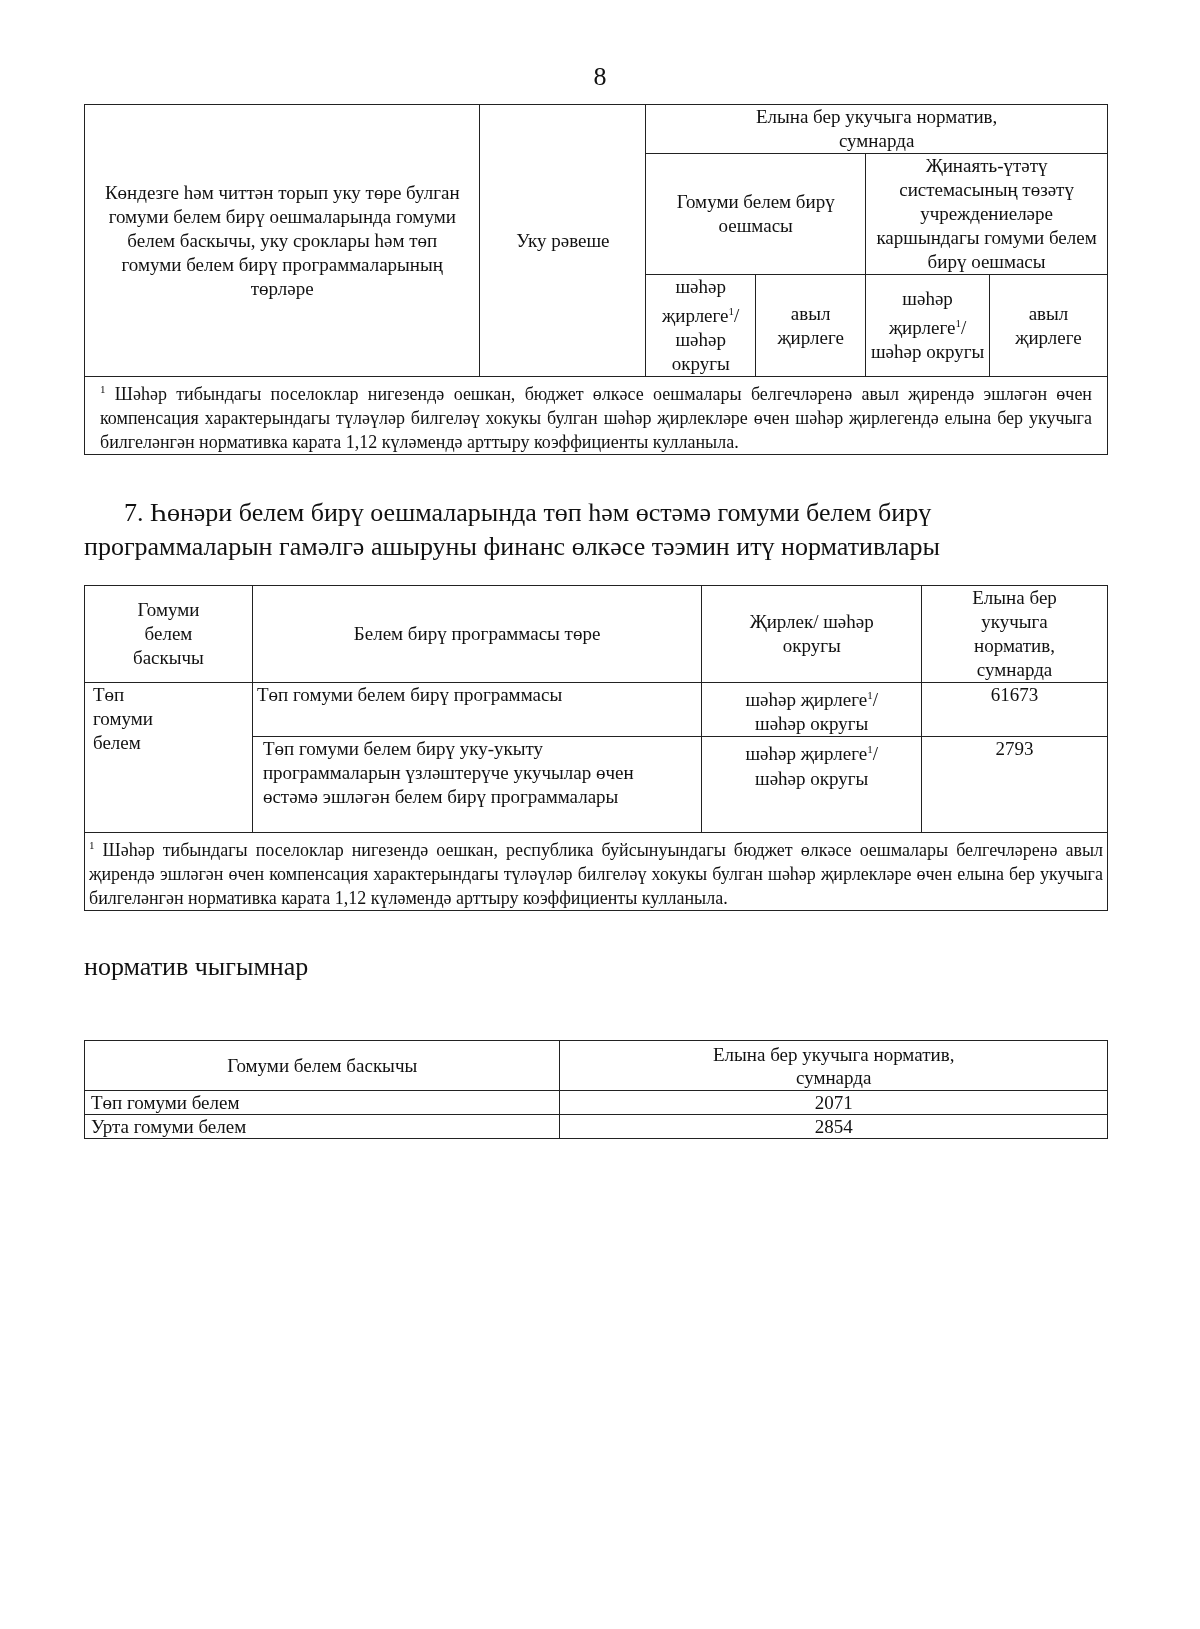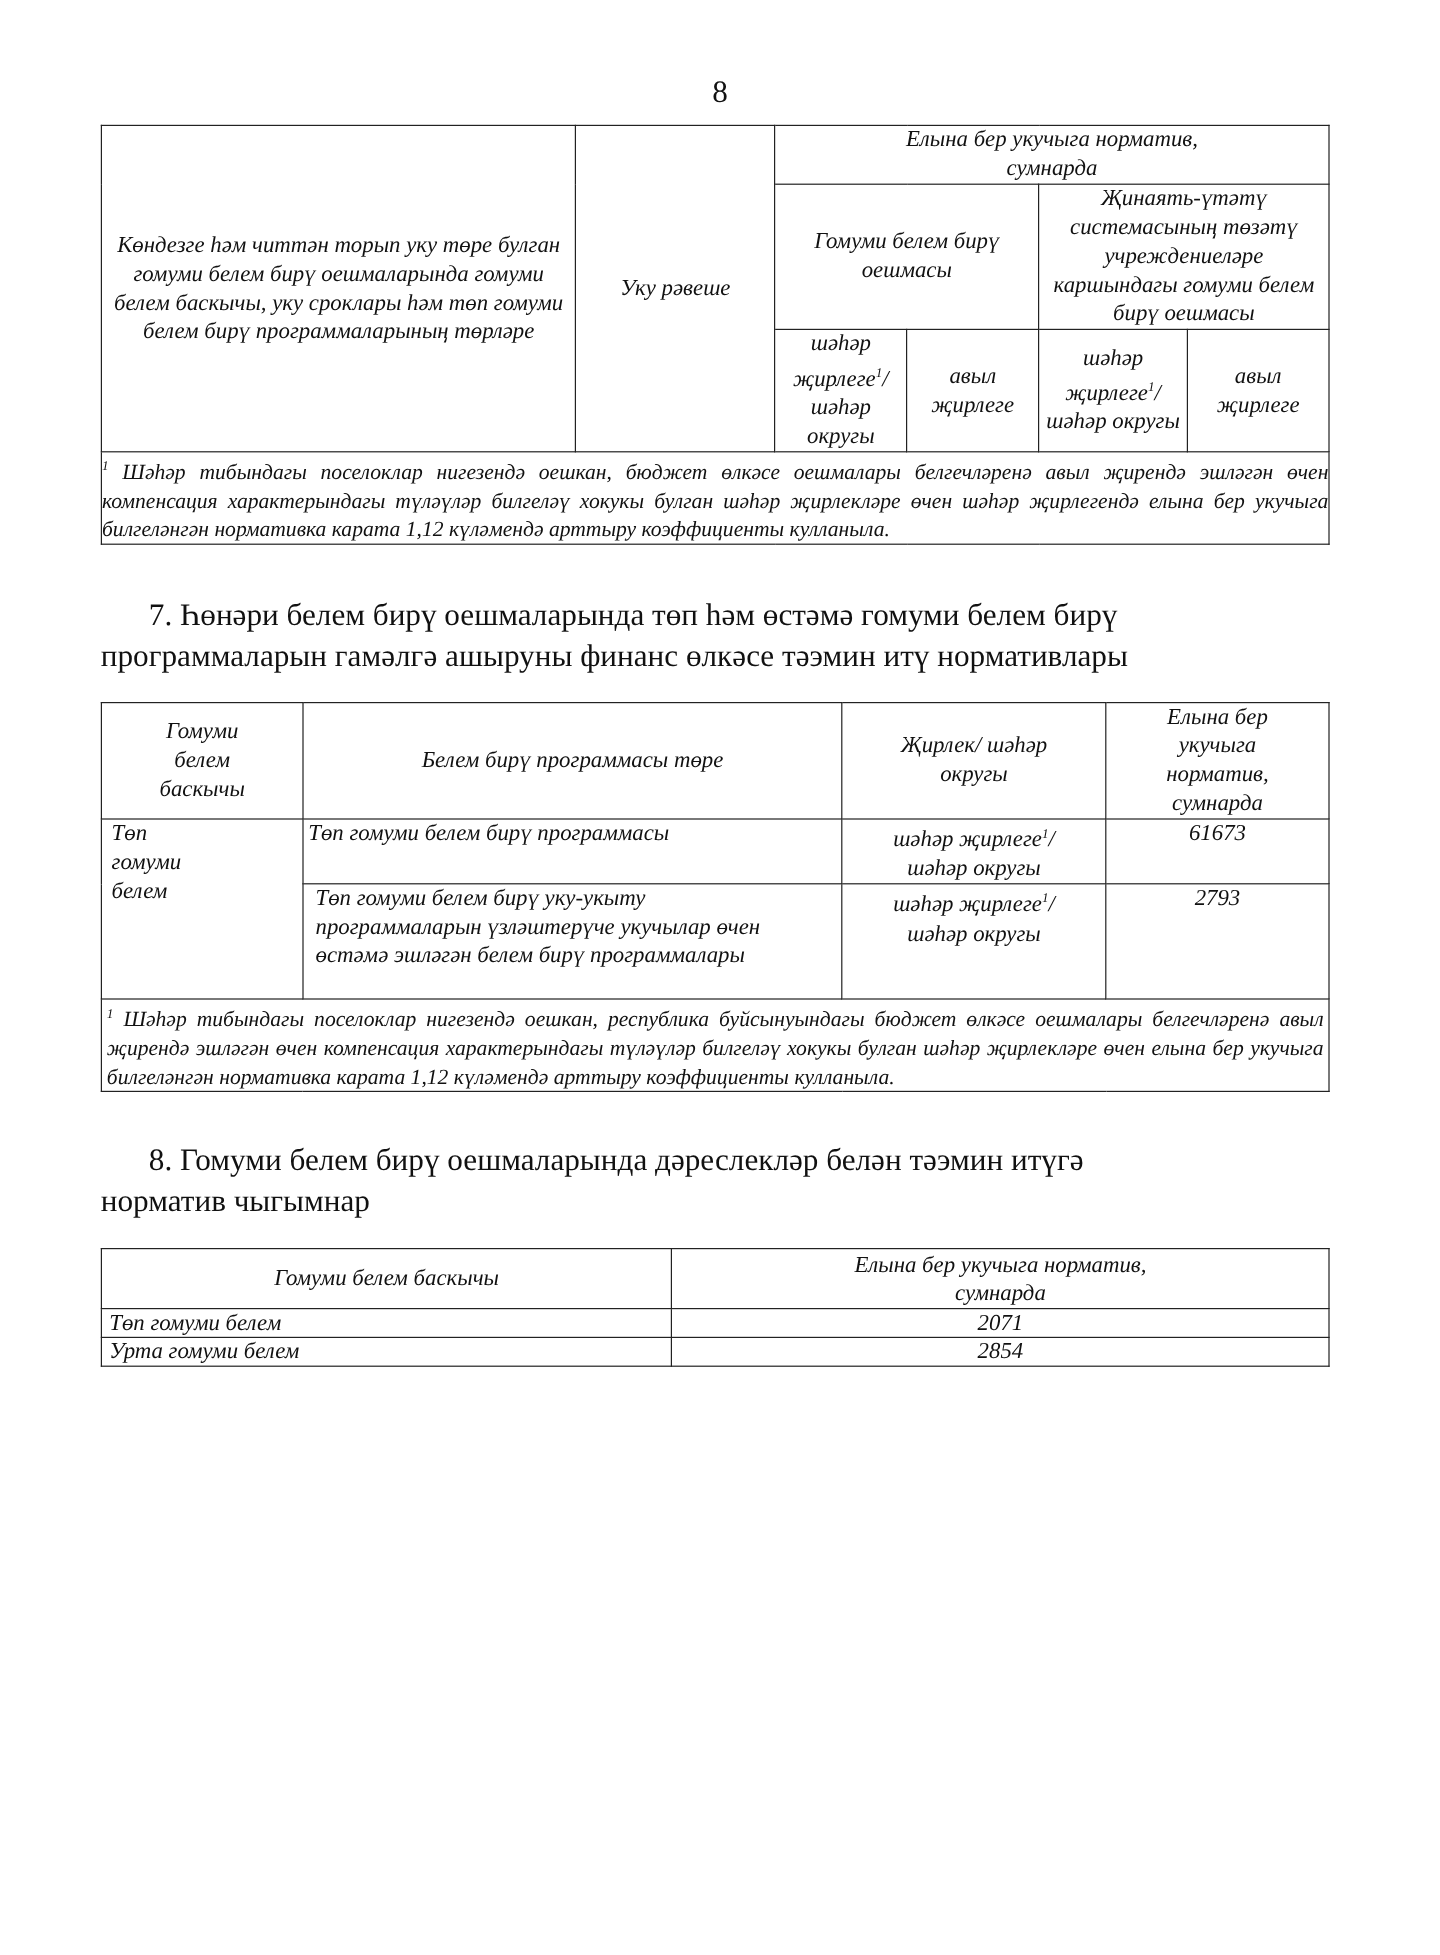--- a/index.html
+++ b/index.html
@@ -2,26 +2,26 @@
 <html><head>
 <meta charset="utf-8">
 <style>
   html, body { margin: 0; padding: 0; background: #ffffff; }
   body {
     width: 1200px; height: 1629px; position: relative; overflow: hidden;
     font-family: "Liberation Serif", "DejaVu Serif", serif; color: #111;
   }
   .page-num { position: absolute; top: 62px; left: 0; width: 1200px; text-align: center; font-size: 26px; }
   table { border-collapse: collapse; position: absolute; font-family: "Liberation Serif", serif; }
-  td, th { border: 1.5px solid #222; font-weight: normal; padding: 0 4px; font-style: italic; }
+  td, th { border: 1.5px solid #222; font-weight: normal; padding: 0 4px; }
   sup { font-size: 11px; }
   
   #t1 { top: 104px; left: 84px; width: 1024px; font-size: 19px; line-height: 24px; }
   #t1 td { text-align: center; vertical-align: middle; }
-  #t1 .fn { text-align: justify; text-align-last: left; vertical-align: top; padding: 0 0; font-size: 18px; line-height: 24px; }
+  #t1 .fn { text-align: justify; text-align-last: left; vertical-align: top; padding: 0 15px; font-size: 18px; line-height: 24px; }
   
   .heading { position: absolute; left: 124px; width: 984px; font-size: 26px; line-height: 34px; text-align: justify; }
   .heading .l2 { display: block; margin-left: -40px; text-align: left; }
   #h7 { top: 496px; }
   #h8 { top: 950px; }
   
   #t2 { top: 585px; left: 84px; width: 1024px; font-size: 19px; line-height: 24px; }
   #t2 td { vertical-align: top; }
   #t2 .hdr { text-align: center; vertical-align: middle; }
   #t2 .c { text-align: center; }
@@ -98,21 +98,20 @@
     <td class="c" style="padding:0 36px;"><span>шәһәр җирлеге</span><sup>1</sup><span>/ шәһәр округы</span></td>
     <td class="c">2793</td>
   </tr>
   <tr>
     <td colspan="4" class="fn"><sup>1</sup> <span>Шәһәр тибындагы поселоклар нигезендә оешкан, республика буйсынуындагы бюджет өлкәсе оешмалары белгечләренә авыл җирендә эшләгән өчен компенсация характерындагы түләүләр билгеләү хокукы булган шәһәр җирлекләре өчен елына бер укучыга билгеләнгән нормативка карата 1,12 күләмендә арттыру коэффициенты кулланыла.</span></td>
   </tr>
 </tbody>
   </table>
 
 <div id="h8" class="heading">
-  <span>8. Гомуми белем бирү оешмаларында дәреслекләр белән тәэмин итүгә</span>
   <span class="l2">норматив чыгымнар</span>
 </div>
 
 <table id="t3">
   <colgroup>
     <col style="width:476px">
       <col style="width:548px">
   </colgroup>
   <tbody>
       <tr style="height:50px">

